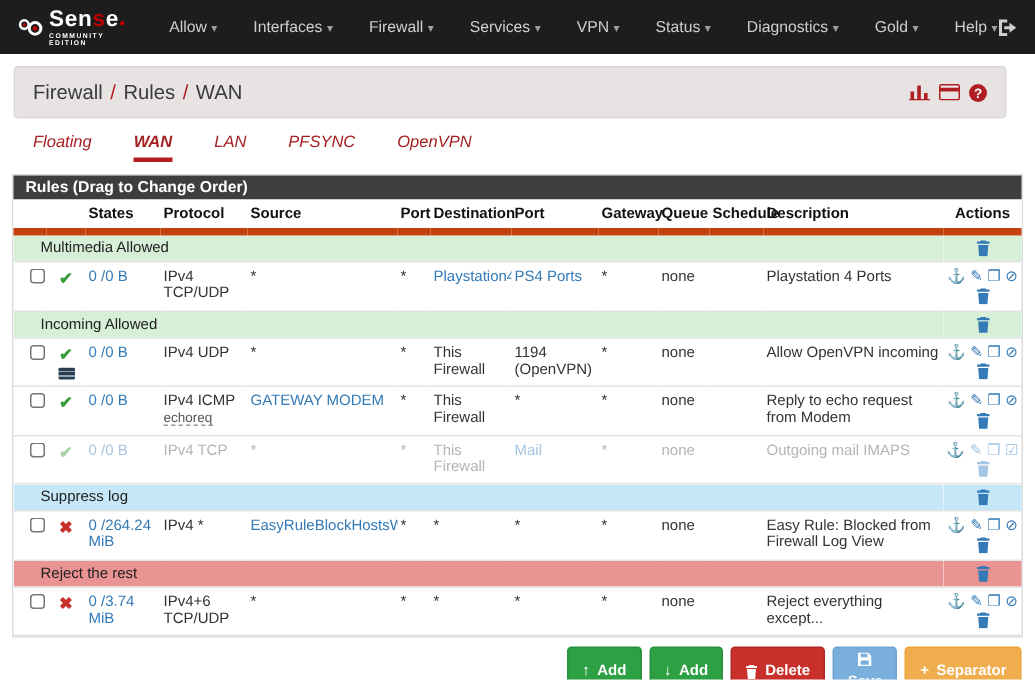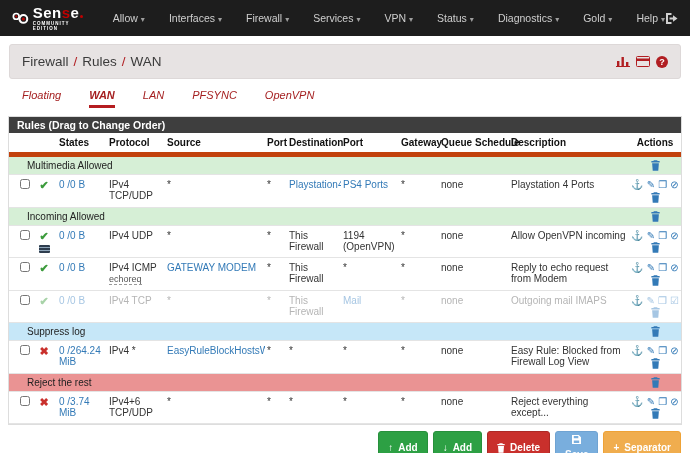--- a/index.html
+++ b/index.html
@@ -21,21 +21,21 @@
   .brand-main { font-size:15px; font-weight:bold; letter-spacing:0.5px; color:#fff; }
   .brand-main .red { color:var(--brand-red); }
   .brand-dot { display:inline-block; width:3px; height:3px; background:var(--brand-red); border-radius:50%; margin-left:1px; }
   .brand-sub { font-size:4.5px; font-weight:bold; letter-spacing:1px; color:#fff; margin-top:1px; }
   .nav-items { display:flex; align-items:center; gap:24px; flex:1; }
   .nav-item { font-size:10.5px; cursor:pointer; white-space:nowrap; }
   .nav-item .caret { font-size:8px; margin-left:3px; color:#9e9e9e; }
   .nav-logout { margin-left:auto; color:#cfcfcf; cursor:pointer; display:flex; }
 
   
-  .crumbbar { margin:8px 9px 0 9px; background:#e7e3e3; border:1px solid #ddd8d8;
+  .crumbbar { margin:8px 19px 0 9px; background:#e7e3e3; border:1px solid #ddd8d8;
     border-radius:3px; padding:9px 12px; display:flex; align-items:center; }
   .crumb { font-size:13.5px; color:#3b3b3b; }
   .crumb .sep { color:var(--accent-red); padding:0 5px; }
   .crumb-icons { margin-left:auto; display:flex; align-items:center; gap:6px; color:var(--accent-red); }
   .crumb-icons svg { display:block; }
   .help-circle { width:12px; height:12px; border-radius:50%; background:var(--accent-red);
     color:#fff; font-size:9px; font-weight:bold; display:flex; align-items:center;
     justify-content:center; cursor:pointer; }
 
   

